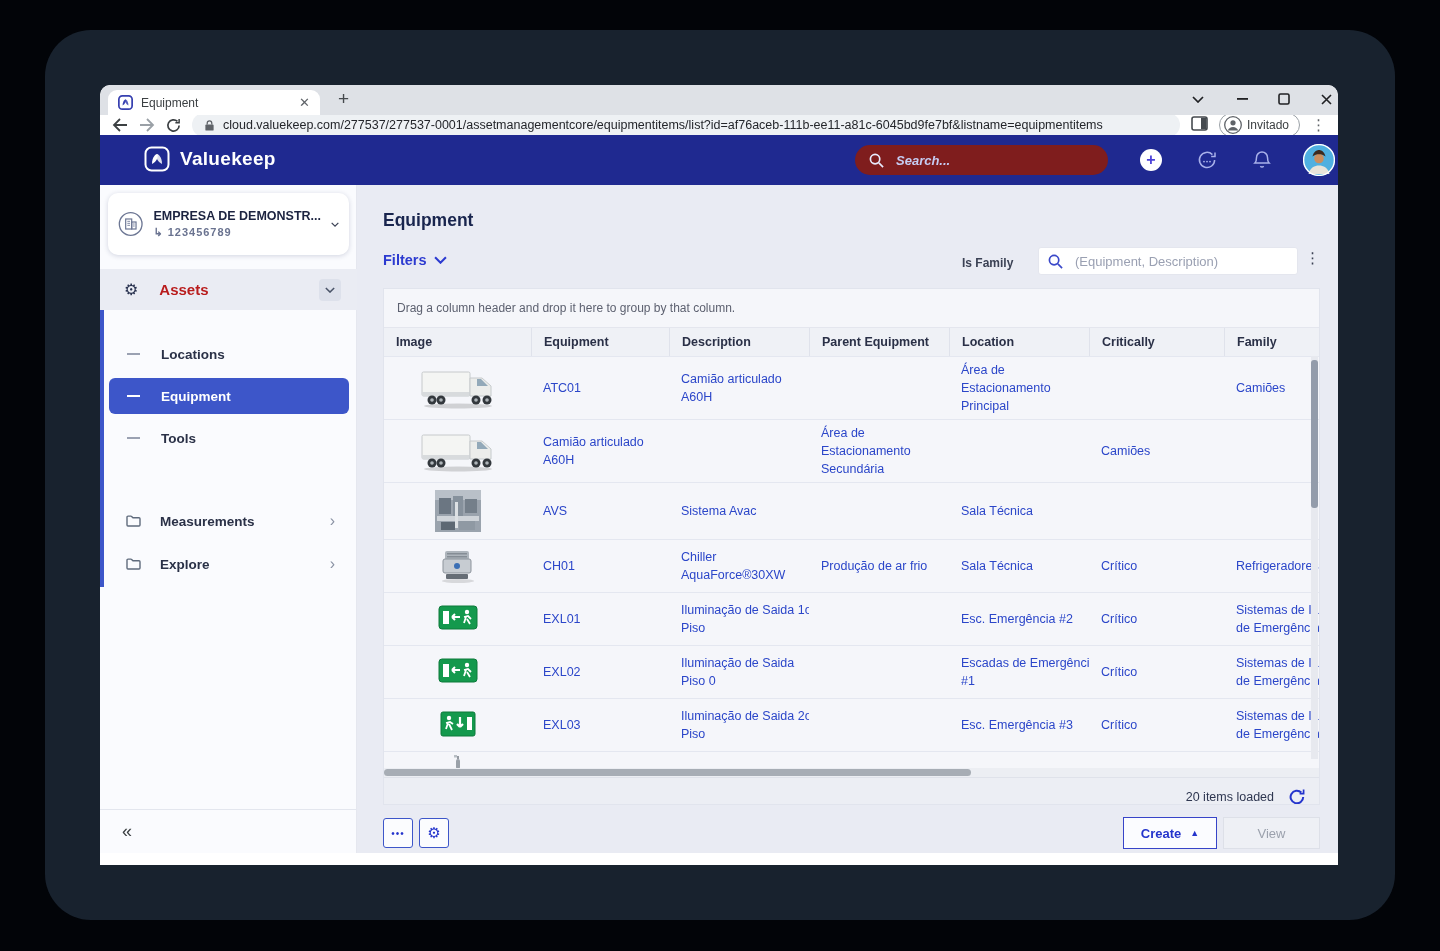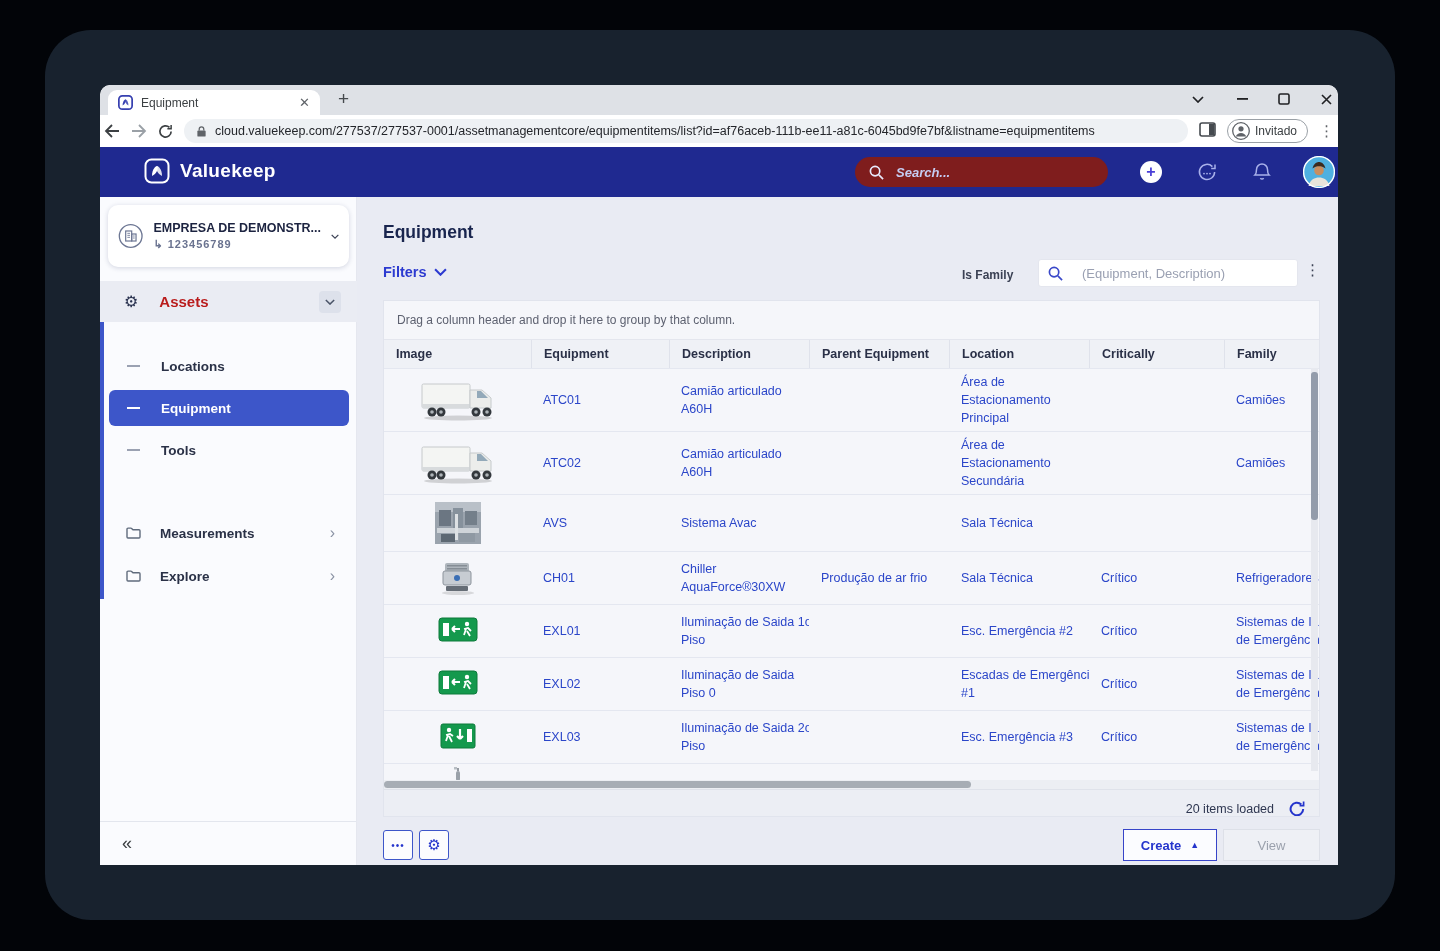--- a/index.html
+++ b/index.html
@@ -13,21 +13,21 @@
   
   .tabstrip{height:30px;background:#dee1e6;position:relative;border-radius:10px 10px 0 0;}
   .tab{position:absolute;left:8px;top:5px;width:212px;height:25px;background:#fff;
        border-radius:9px 9px 0 0;display:flex;align-items:center;gap:8px;padding:0 10px;box-sizing:border-box;}
   .tab-title{font-size:12px;color:#3c4043;flex:1;white-space:nowrap;overflow:hidden;}
   .tab-close{font-size:13px;color:#5f6368;line-height:1;}
   .newtab{position:absolute;left:238px;top:3px;font-size:19px;color:#45494d;font-weight:400;}
   .winctl{position:absolute;top:2px;width:24px;height:24px;display:flex;align-items:center;justify-content:center;color:#202124;}
 
   
-  .toolbar{height:32px;background:#fff;display:flex;align-items:center;gap:11px;padding:0 4px;}
+  .toolbar{height:20px;background:#fff;display:flex;align-items:center;gap:11px;padding:0 12px;}
   .navarrow{display:flex;align-items:center;}
   .urlbar{flex:1;height:24px;background:#eef1f4;border-radius:12px;display:flex;align-items:center;gap:8px;
           padding:0 12px;overflow:hidden;}
   .url-text{font-size:12.5px;color:#24262b;white-space:nowrap;overflow:hidden;}
   .profile-chip{display:flex;align-items:center;gap:5px;border:1px solid #9aa0a6;border-radius:12px;
           padding:2px 10px 2px 4px;font-size:12px;color:#3c4043;}
   .kebab{font-size:15px;color:#5f6368;letter-spacing:0;line-height:.8;}
 
   
   .navbar{height:50px;background:#1f2990;position:relative;}
@@ -65,21 +65,21 @@
   .sidebar-bottom{position:absolute;left:0;bottom:0;width:100%;height:44px;border-top:1px solid #e3e6ee;
           display:flex;align-items:center;padding-left:22px;box-sizing:border-box;}
   .collapse-ic{font-size:18px;color:#3c4043;}
 
   .main{flex:1;background:#e9ebf3;position:relative;}
   .page-title{position:absolute;left:26px;top:25px;font-size:17.5px;font-weight:bold;color:#19254e;}
   .filters{position:absolute;left:26px;top:67px;display:flex;align-items:center;gap:7px;
           font-size:14.5px;font-weight:bold;color:#2c3ad0;}
   .isactive{position:absolute;left:605px;top:71px;font-size:12px;font-weight:bold;color:#3b4154;}
   .list-search{position:absolute;left:681px;top:62px;width:260px;height:28px;background:#fff;border:1px solid #e4e6ee;
-          border-radius:3px;display:flex;align-items:center;gap:17px;padding:0 9px;box-sizing:border-box;}
+          border-radius:3px;display:flex;align-items:center;gap:10px;padding:0 9px;box-sizing:border-box;}
   .list-search input{border:none;outline:none;font-size:13px;color:#33374a;width:200px;background:transparent;
           font-family:"Liberation Sans",sans-serif;}
   .list-search input::placeholder{color:#9aa0b2;}
   .list-kebab{position:absolute;left:948px;top:64px;font-size:15px;color:#3b4154;letter-spacing:0;}
 
   
   .panel{position:absolute;left:26px;top:103px;width:937px;height:517px;background:#f5f6fa;
          border:1px solid #e1e4ed;box-sizing:border-box;overflow:hidden;}
   .group-bar{height:38px;display:flex;align-items:center;padding-left:13px;font-size:12px;color:#5d6170;
          border-bottom:1px solid #e4e6ee;}
@@ -375,21 +375,20 @@
                   <circle cx="13" cy="34" r="4.5" fill="#33383d"></circle>
                   <circle cx="22" cy="34" r="4.5" fill="#33383d"></circle>
                   <circle cx="57" cy="34" r="4.5" fill="#33383d"></circle>
                   <circle cx="68" cy="34" r="4.5" fill="#33383d"></circle>
                   <circle cx="13" cy="34" r="1.8" fill="#aeb4b9"></circle>
                   <circle cx="22" cy="34" r="1.8" fill="#aeb4b9"></circle>
                   <circle cx="57" cy="34" r="1.8" fill="#aeb4b9"></circle>
                   <circle cx="68" cy="34" r="1.8" fill="#aeb4b9"></circle>
                 </svg>
             </div>
-            <div class="tcell">ATC02</div>
             <div class="tcell">Camião articulado
 A60H</div>
             <div class="tcell"></div>
             <div class="tcell">Área de
 Estacionamento
 Secundária</div>
             <div class="tcell"></div>
             <div class="tcell">Camiões</div>
           </div>
 

